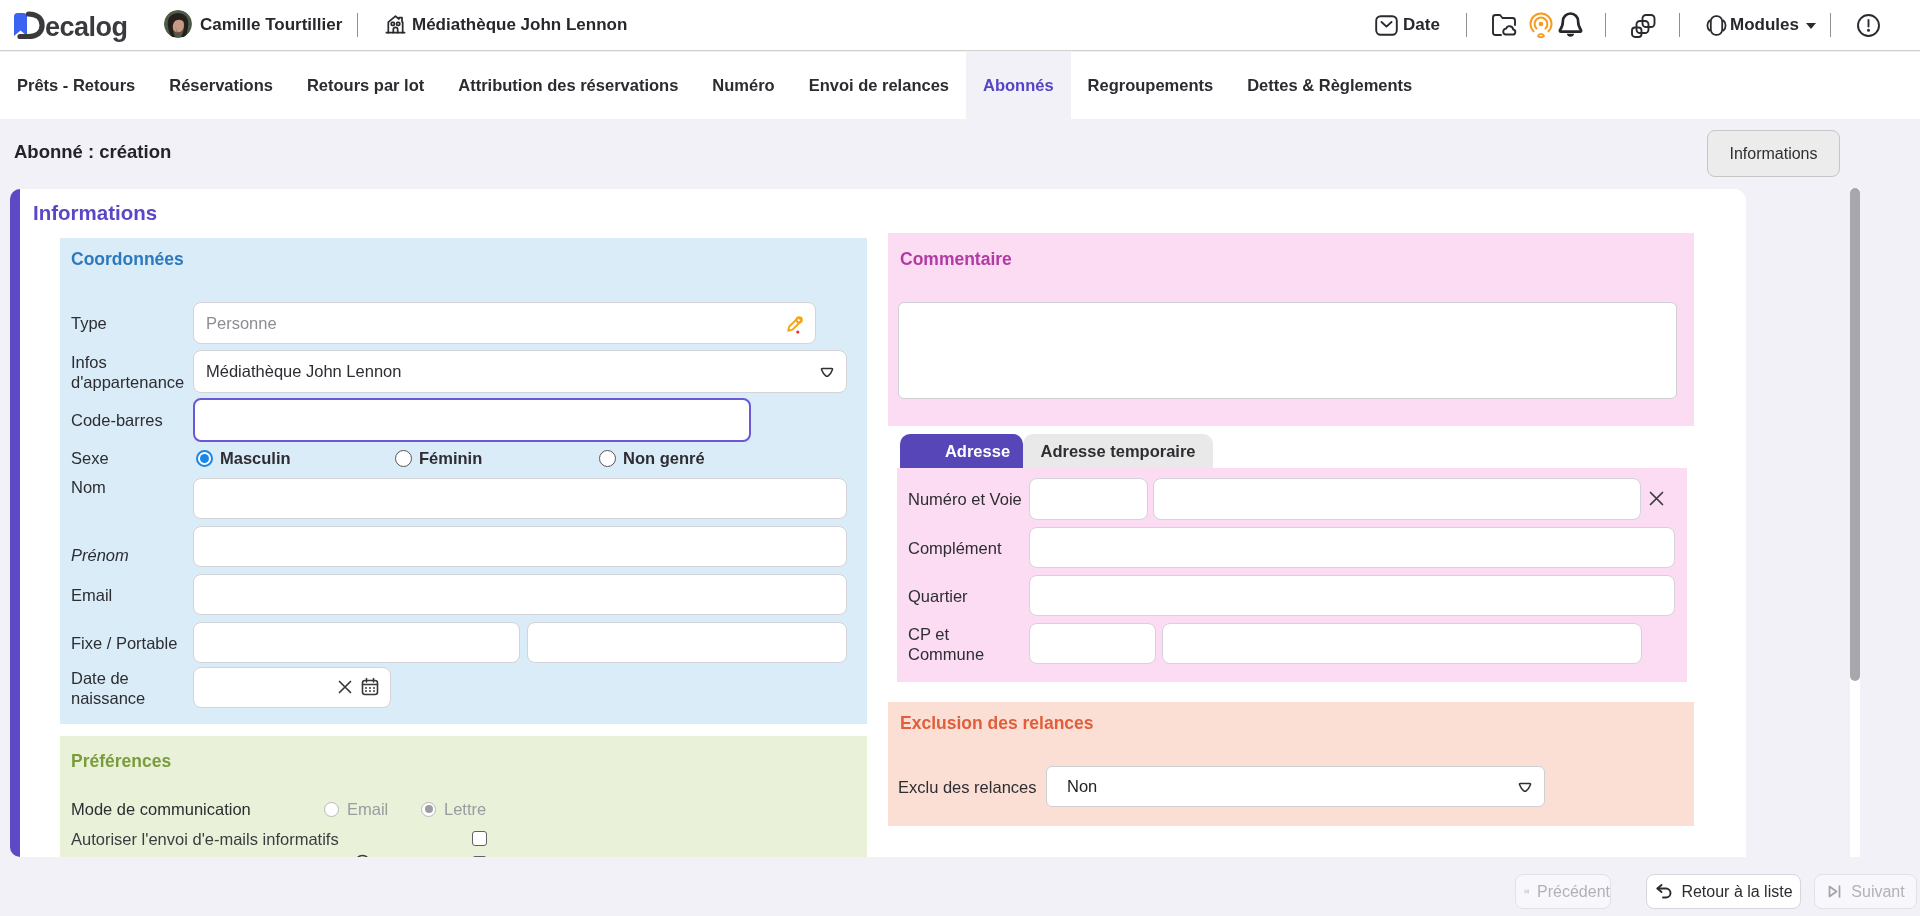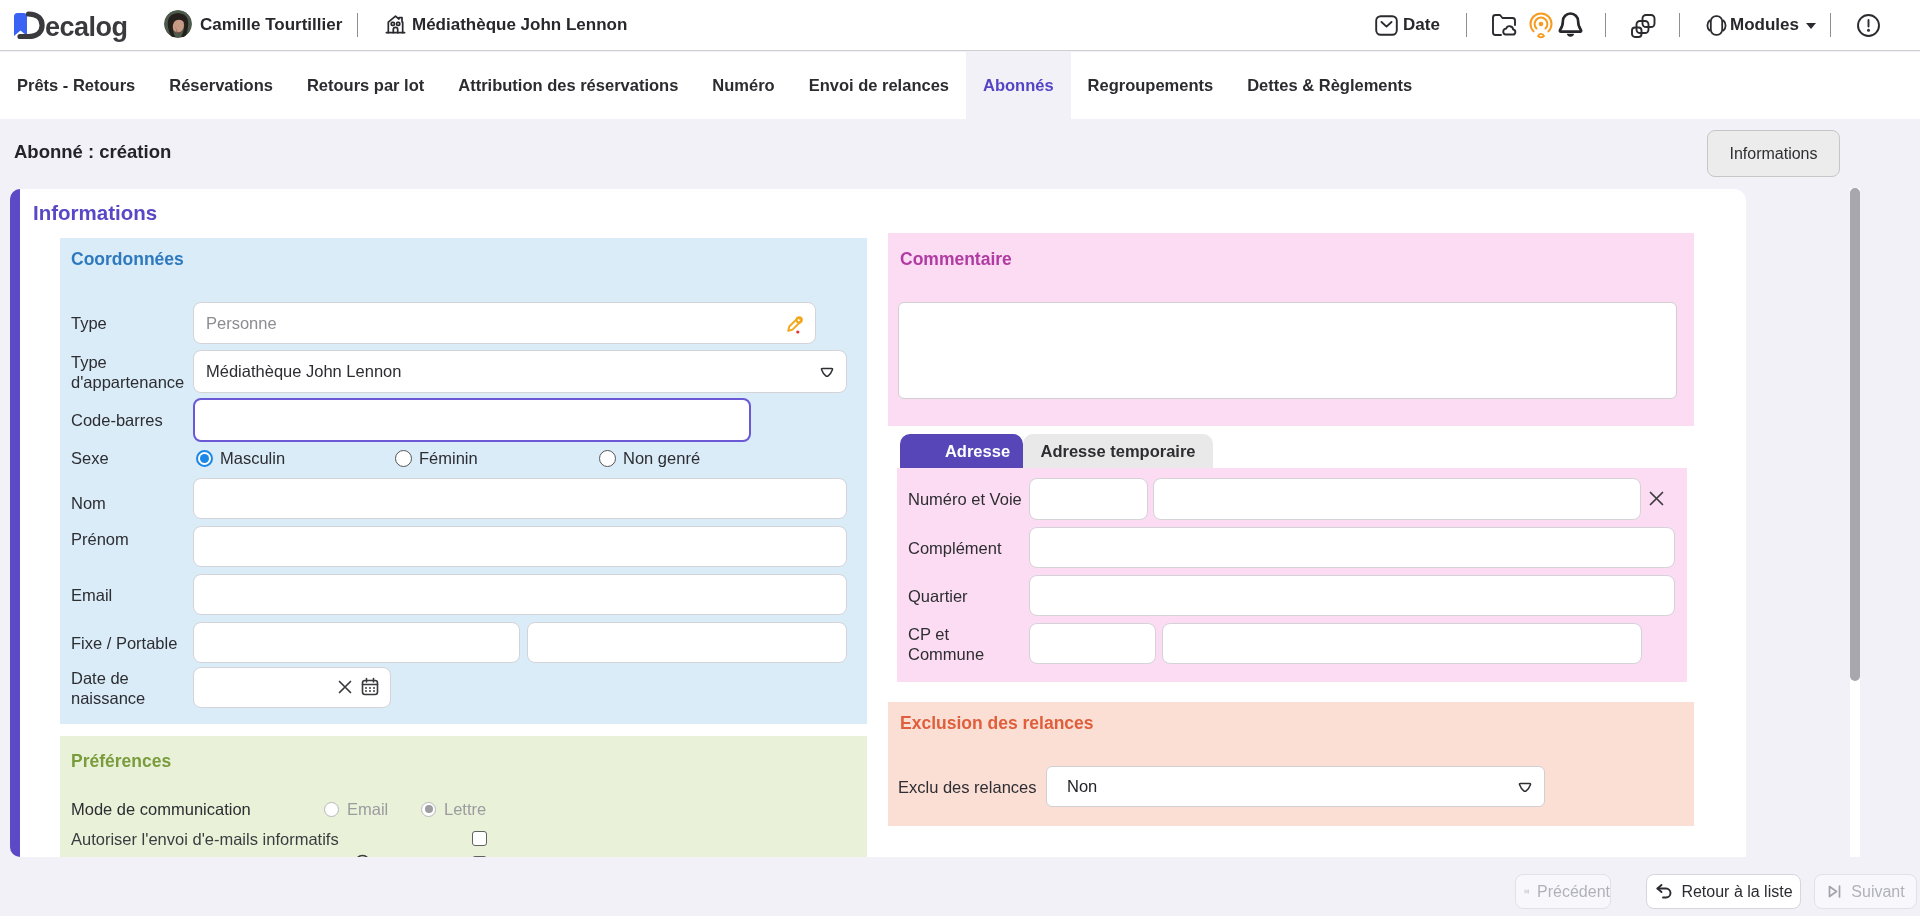--- a/index.html
+++ b/index.html
@@ -59,27 +59,27 @@
   .lbl-type { left:11px; top:64px; width:118px; height:42px; }
   .inp-type { left:133px; top:64px; width:623px; height:42px; padding-right:40px; }
   .pencil-ic { position:absolute; left:724px; top:75px; }
   .lbl-site { left:11px; top:112px; width:120px; height:43px; }
   .sel-site { left:133px; top:112px; width:654px; height:43px; display:flex; align-items:center; padding:0 36px 0 12px; cursor:pointer; }
   .dd-ic { position:absolute; right:12px; top:50%; margin-top:-7px; }
   .lbl-code { left:11px; top:160px; width:118px; height:44px; }
   .inp-code { left:133px; top:160px; width:558px; height:44px; border:2px solid #6a58d4; border-radius:8px; }
   .lbl-sexe { left:11px; top:204px; width:118px; height:32px; }
   .radio-row { position:absolute; left:133px; top:204px; width:650px; height:32px; }
-  .radio-opt { position:absolute; top:0; height:32px; display:flex; align-items:center; gap:7px; font-size:16.5px; color:#2d2d32; cursor:pointer; }
+  .radio-opt { position:absolute; top:0; height:32px; display:flex; align-items:center; gap:7px; font-size:16.5px; color:#2d2d32; cursor:pointer;font-weight:bold; }
   .rd { width:17px; height:17px; border-radius:50%; border:1.5px solid #55555a; background:#fff; position:relative; flex:none; }
   .rd.sel { border:2px solid #1b87e6; }
   .rd.sel::after { content:""; position:absolute; left:50%; top:50%; width:9px; height:9px; margin:-4.5px 0 0 -4.5px; border-radius:50%; background:#1b87e6; }
-  .lbl-nom { left:11px; top:244px; width:118px; height:41px; }
+  .lbl-nom { left:11px; top:228px; width:118px; height:41px; }
   .inp-nom { left:133px; top:240px; width:654px; height:41px; }
-  .lbl-prenom { left:11px; top:280px; width:118px; height:41px; }
+  .lbl-prenom { left:11px; top:296px; width:118px; height:41px;font-style:italic; }
   .inp-prenom { left:133px; top:288px; width:654px; height:41px; }
   .lbl-email { left:11px; top:336px; width:118px; height:41px; }
   .inp-email { left:133px; top:336px; width:654px; height:41px; }
   .lbl-fixe { left:11px; top:384px; width:118px; height:41px; }
   .inp-fixe1 { left:133px; top:384px; width:327px; height:41px; }
   .inp-fixe2 { left:467px; top:384px; width:320px; height:41px; }
   .lbl-naiss { left:11px; top:429px; width:118px; height:41px; }
   .inp-naiss { left:133px; top:429px; width:198px; height:41px; padding-right:64px; }
   .x-date { position:absolute; left:277px; top:441px; cursor:pointer; }
   .cal-date { position:absolute; left:300px; top:439px; cursor:pointer; }
@@ -251,21 +251,21 @@
     <div class="flabel lbl-type">Type</div>
     <input class="inp inp-type" placeholder="Personne" style="">
     <div class="pencil-ic">
       <svg width="22" height="22" viewBox="0 0 22 22" fill="none">
         <path d="M4.2 17.8 l1.1-4.3 8.2-8.2 a2.5 2.5 0 0 1 3.2 3.2 l-8.2 8.2 -4.3 1.1 Z" stroke="#f2a71b" stroke-width="1.9" stroke-linejoin="round"></path>
         <circle cx="15.2" cy="6.8" r="2.7" stroke="#f2a71b" stroke-width="1.9"></circle>
         <circle cx="13.8" cy="19" r="1.6" fill="#e63030"></circle>
       </svg>
     </div>
 
-    <div class="flabel lbl-site">Type d'appartenance</div>
+    <div class="flabel lbl-site">Infos d'appartenance</div>
     <div class="inp sel-site">
       <span>Médiathèque John Lennon</span>
       <span class="dd-ic">
         <svg width="14" height="14" viewBox="0 0 14 14" fill="none" stroke="#2f2f33" stroke-width="1.5" stroke-linejoin="round">
           <path d="M2.6 3.4 h8.8 q1.5 0 1 1.4 c-.8 2.3-2.4 4.6-4.2 6 q-1.2 1-2.4 0 c-1.8-1.4-3.4-3.7-4.2-6 q-.5-1.4 1-1.4 Z"></path>
         </svg>
       </span>
     </div>
 
     <div class="flabel lbl-code">Code-barres</div>

